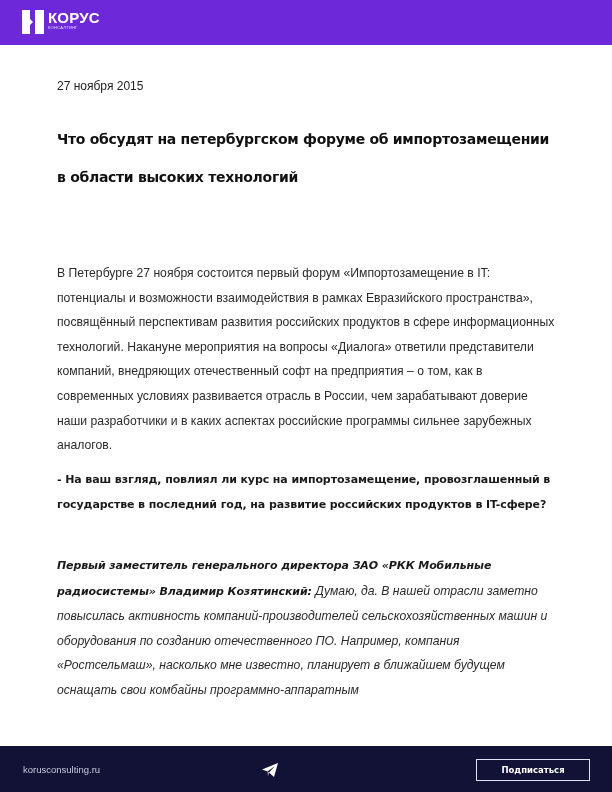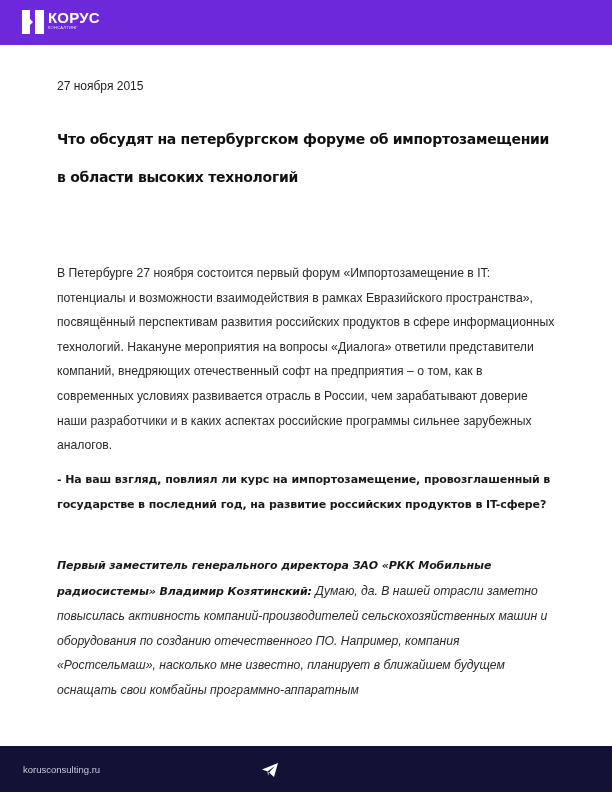--- a/index.html
+++ b/index.html
@@ -99,13 +99,14 @@
   <p class="body-text a1"><span class="speaker">Первый заместитель генерального директора ЗАО «РКК Мобильные радиосистемы» Владимир Козятинский:</span><span> Думаю, да. В нашей отрасли заметно повысилась активность компаний-производителей сельскохозяйственных машин и оборудования по созданию отечественного ПО. Например, компания «Ростсельмаш», насколько мне известно, планирует в ближайшем будущем оснащать свои комбайны программно-аппаратным</span></p>
 </main>
 
 <footer class="footer">
   <a class="footer-site">korusconsulting.ru</a>
   <svg class="telegram-icon" viewBox="0 0 16 14">
     <polygon points="0,6.5 16,0 12,14 7,9.5 13,3 5.5,8.5" fill="#ffffff"></polygon>
     <polygon points="5.5,8.5 7,9.5 6,13" fill="#d0d0e0"></polygon>
   </svg>
   <span class="footer-telegram-text">Подпишитесь на наш Telegam-канал</span>
+  <button class="footer-btn">Подписаться</button>
 </footer>
 
 </body></html>

